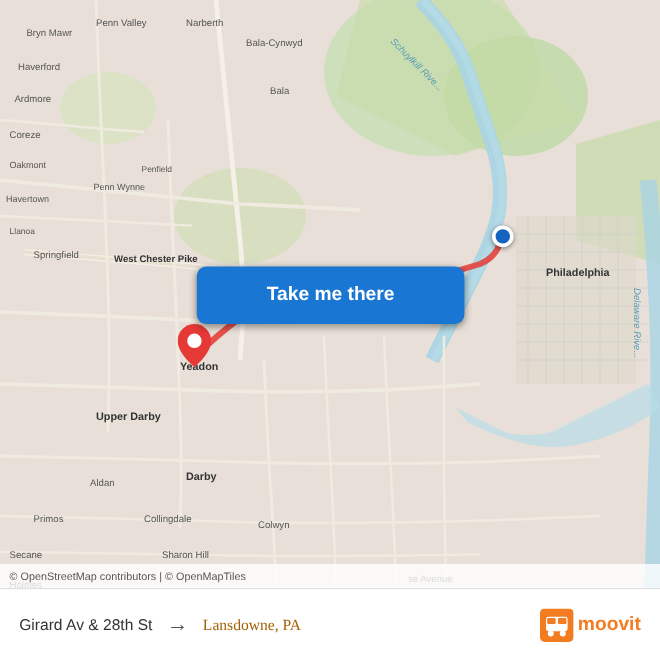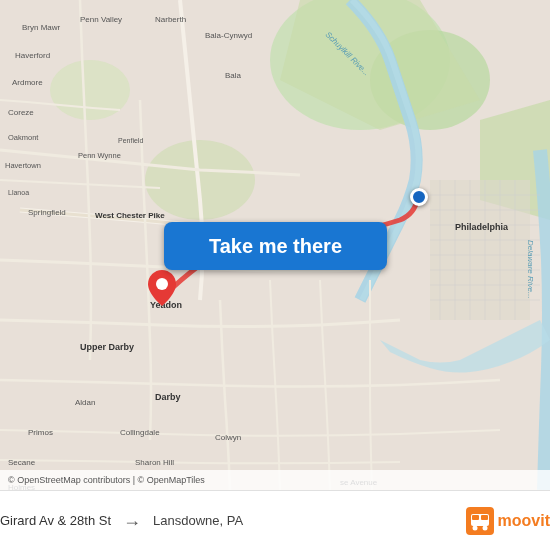--- a/index.html
+++ b/index.html
@@ -31,21 +31,21 @@
     .take-me-there-btn {
       position: absolute;
       top: 222px;
       left: 164px;
       width: 223px;
       height: 48px;
       background: #1976D2;
       color: white;
       border: none;
       border-radius: 8px;
-      font-size: 20px;
+      font-size: 16px;
       font-weight: 600;
       cursor: pointer;
       display: flex;
       align-items: center;
       justify-content: center;
       box-shadow: 0 2px 6px rgba(0,0,0,0.4);
     }
 
     
     .map-pin {
@@ -88,40 +88,41 @@
     
     .bottom-bar {
       position: absolute;
       bottom: 0;
       left: 0;
       right: 0;
       height: 60px;
       background: white;
       display: flex;
       align-items: center;
-      padding: 0 0;
+      padding: 0 16px;
       border-top: 1px solid #e0e0e0;
     }
 
     .route-from {
       font-size: 13px;
       color: #333;
       font-weight: 500;
     }
 
     .route-arrow {
       font-size: 18px;
       color: #555;
       margin: 0 12px;
     }
 
     .route-to {
       font-size: 13px;
-      color: #404040;
+      color: #a16207;
       font-weight: 500;
+      font-family: Liberation Serif, serif;
     }
 
     .moovit-logo {
       margin-left: auto;
       display: flex;
       align-items: center;
       gap: 4px;
     }
 
     .moovit-text {

